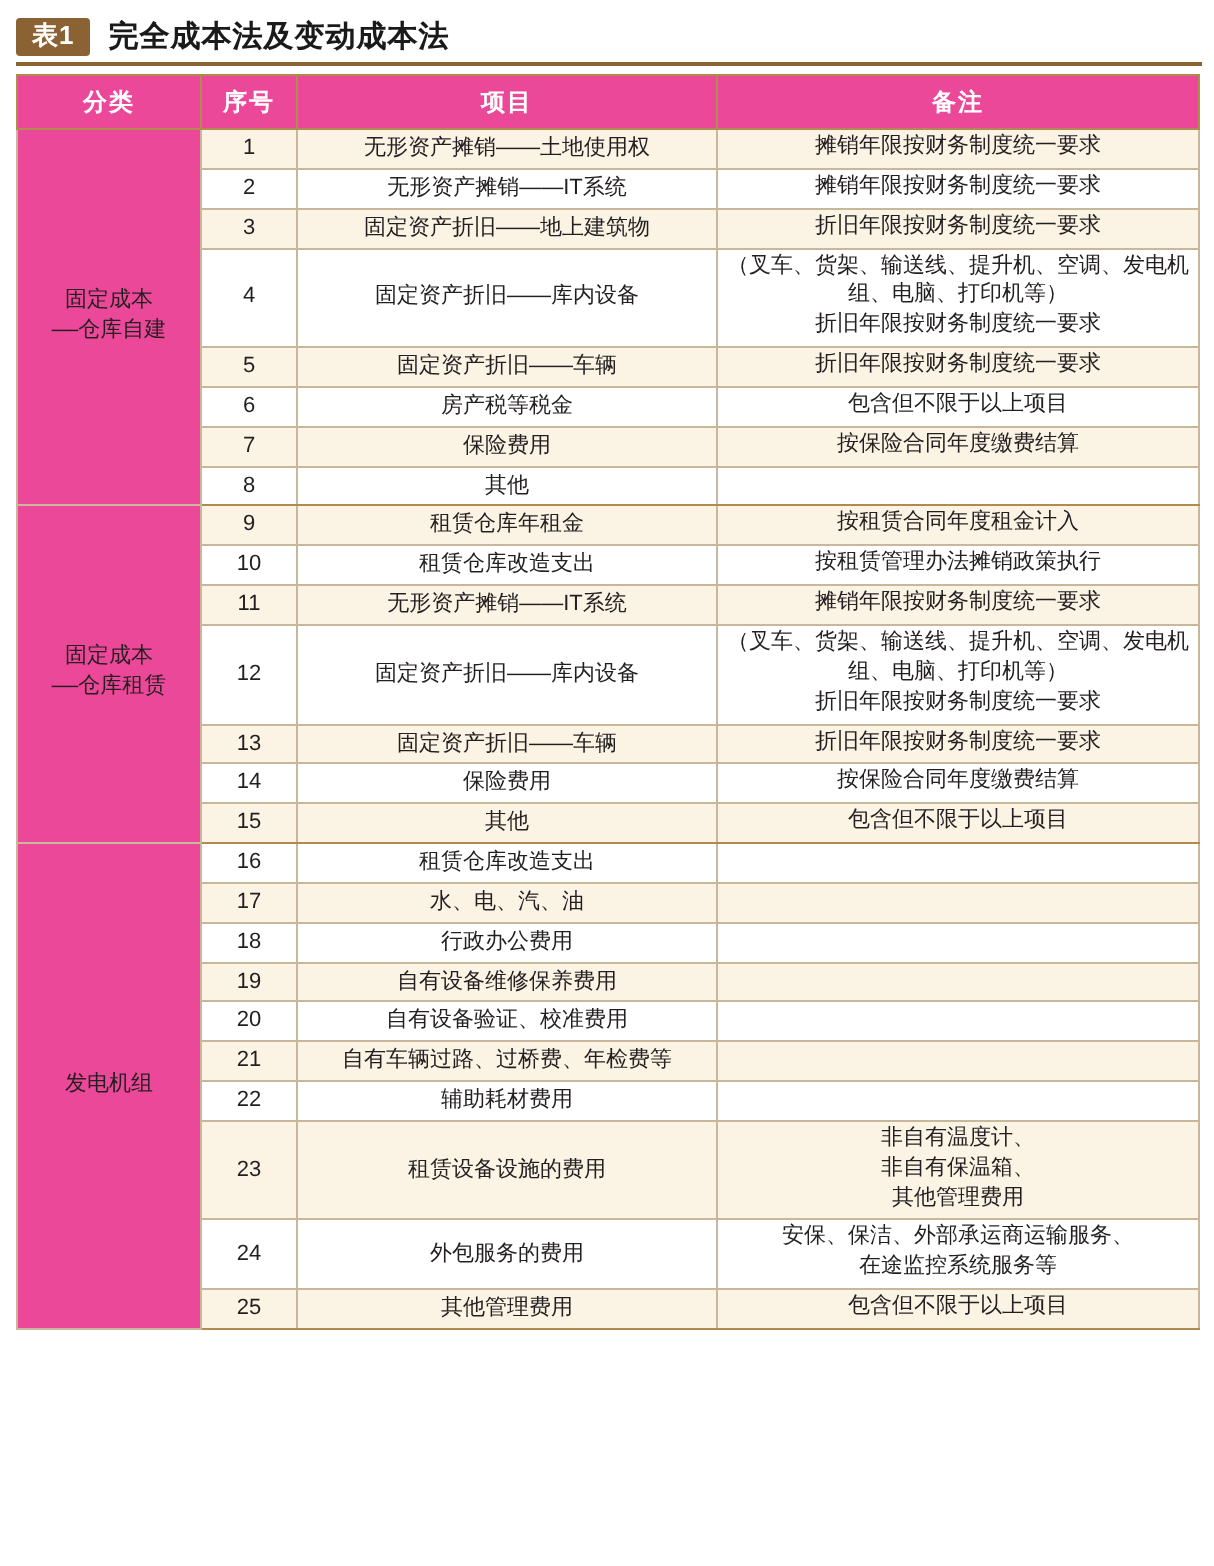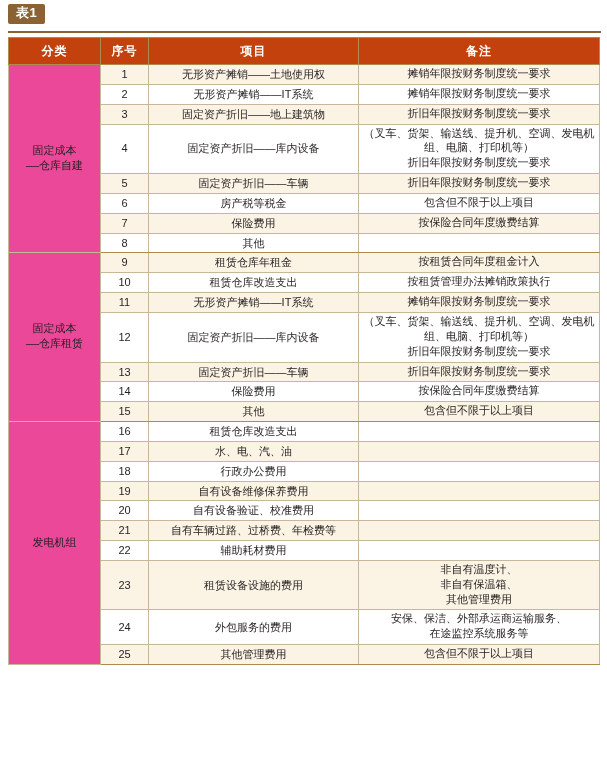--- a/index.html
+++ b/index.html
@@ -17,21 +17,21 @@
   .page {
     position: relative;
     width: 607px;
     height: 783px;
     box-sizing: border-box;
     padding: 0;
   }
   
   .title-bar {
     display: flex;
-    align-items: center;
+    align-items: flex-end;
     height: 28px;
     padding: 0 0 0 8px;
     box-sizing: border-box;
   }
   .title-badge {
     background: #8a6233;
     color: #ffffff;
     font-size: 13px;
     font-weight: bold;
     padding: 2px 8px 3px 8px;
@@ -62,21 +62,21 @@
   table.cost-table td {
     border: 1px solid #c9b79b;
     font-size: 11px;
     text-align: center;
     vertical-align: middle;
     padding: 2px 3px;
     line-height: 1.35;
     color: #231f20;
   }
   table.cost-table thead th {
-    background: #c2410c;
+    background: #ec4899;
     color: #ffffff;
     font-weight: bold;
     font-size: 12px;
     height: 22px;
     border: 1px solid #b08a4f;
     letter-spacing: 1px;
   }
   col.c-cat { width: 92px; }
   col.c-no { width: 48px; }
   col.c-item { width: 210px; }
@@ -96,20 +96,21 @@
   
   tr.group-end > td { border-bottom: 1px solid #b08a4f; }
 </style>
 </head>
 <body>
 
 <div class="page">
 
   <div class="title-bar">
     <span class="title-badge">表1</span>
+    <span class="title-text">完全成本法及变动成本法</span>
   </div>
   <div class="title-rule"></div>
 
   <table class="cost-table">
     <colgroup>
       <col class="c-cat">
       <col class="c-no">
       <col class="c-item">
       <col class="c-note">
     </colgroup>

